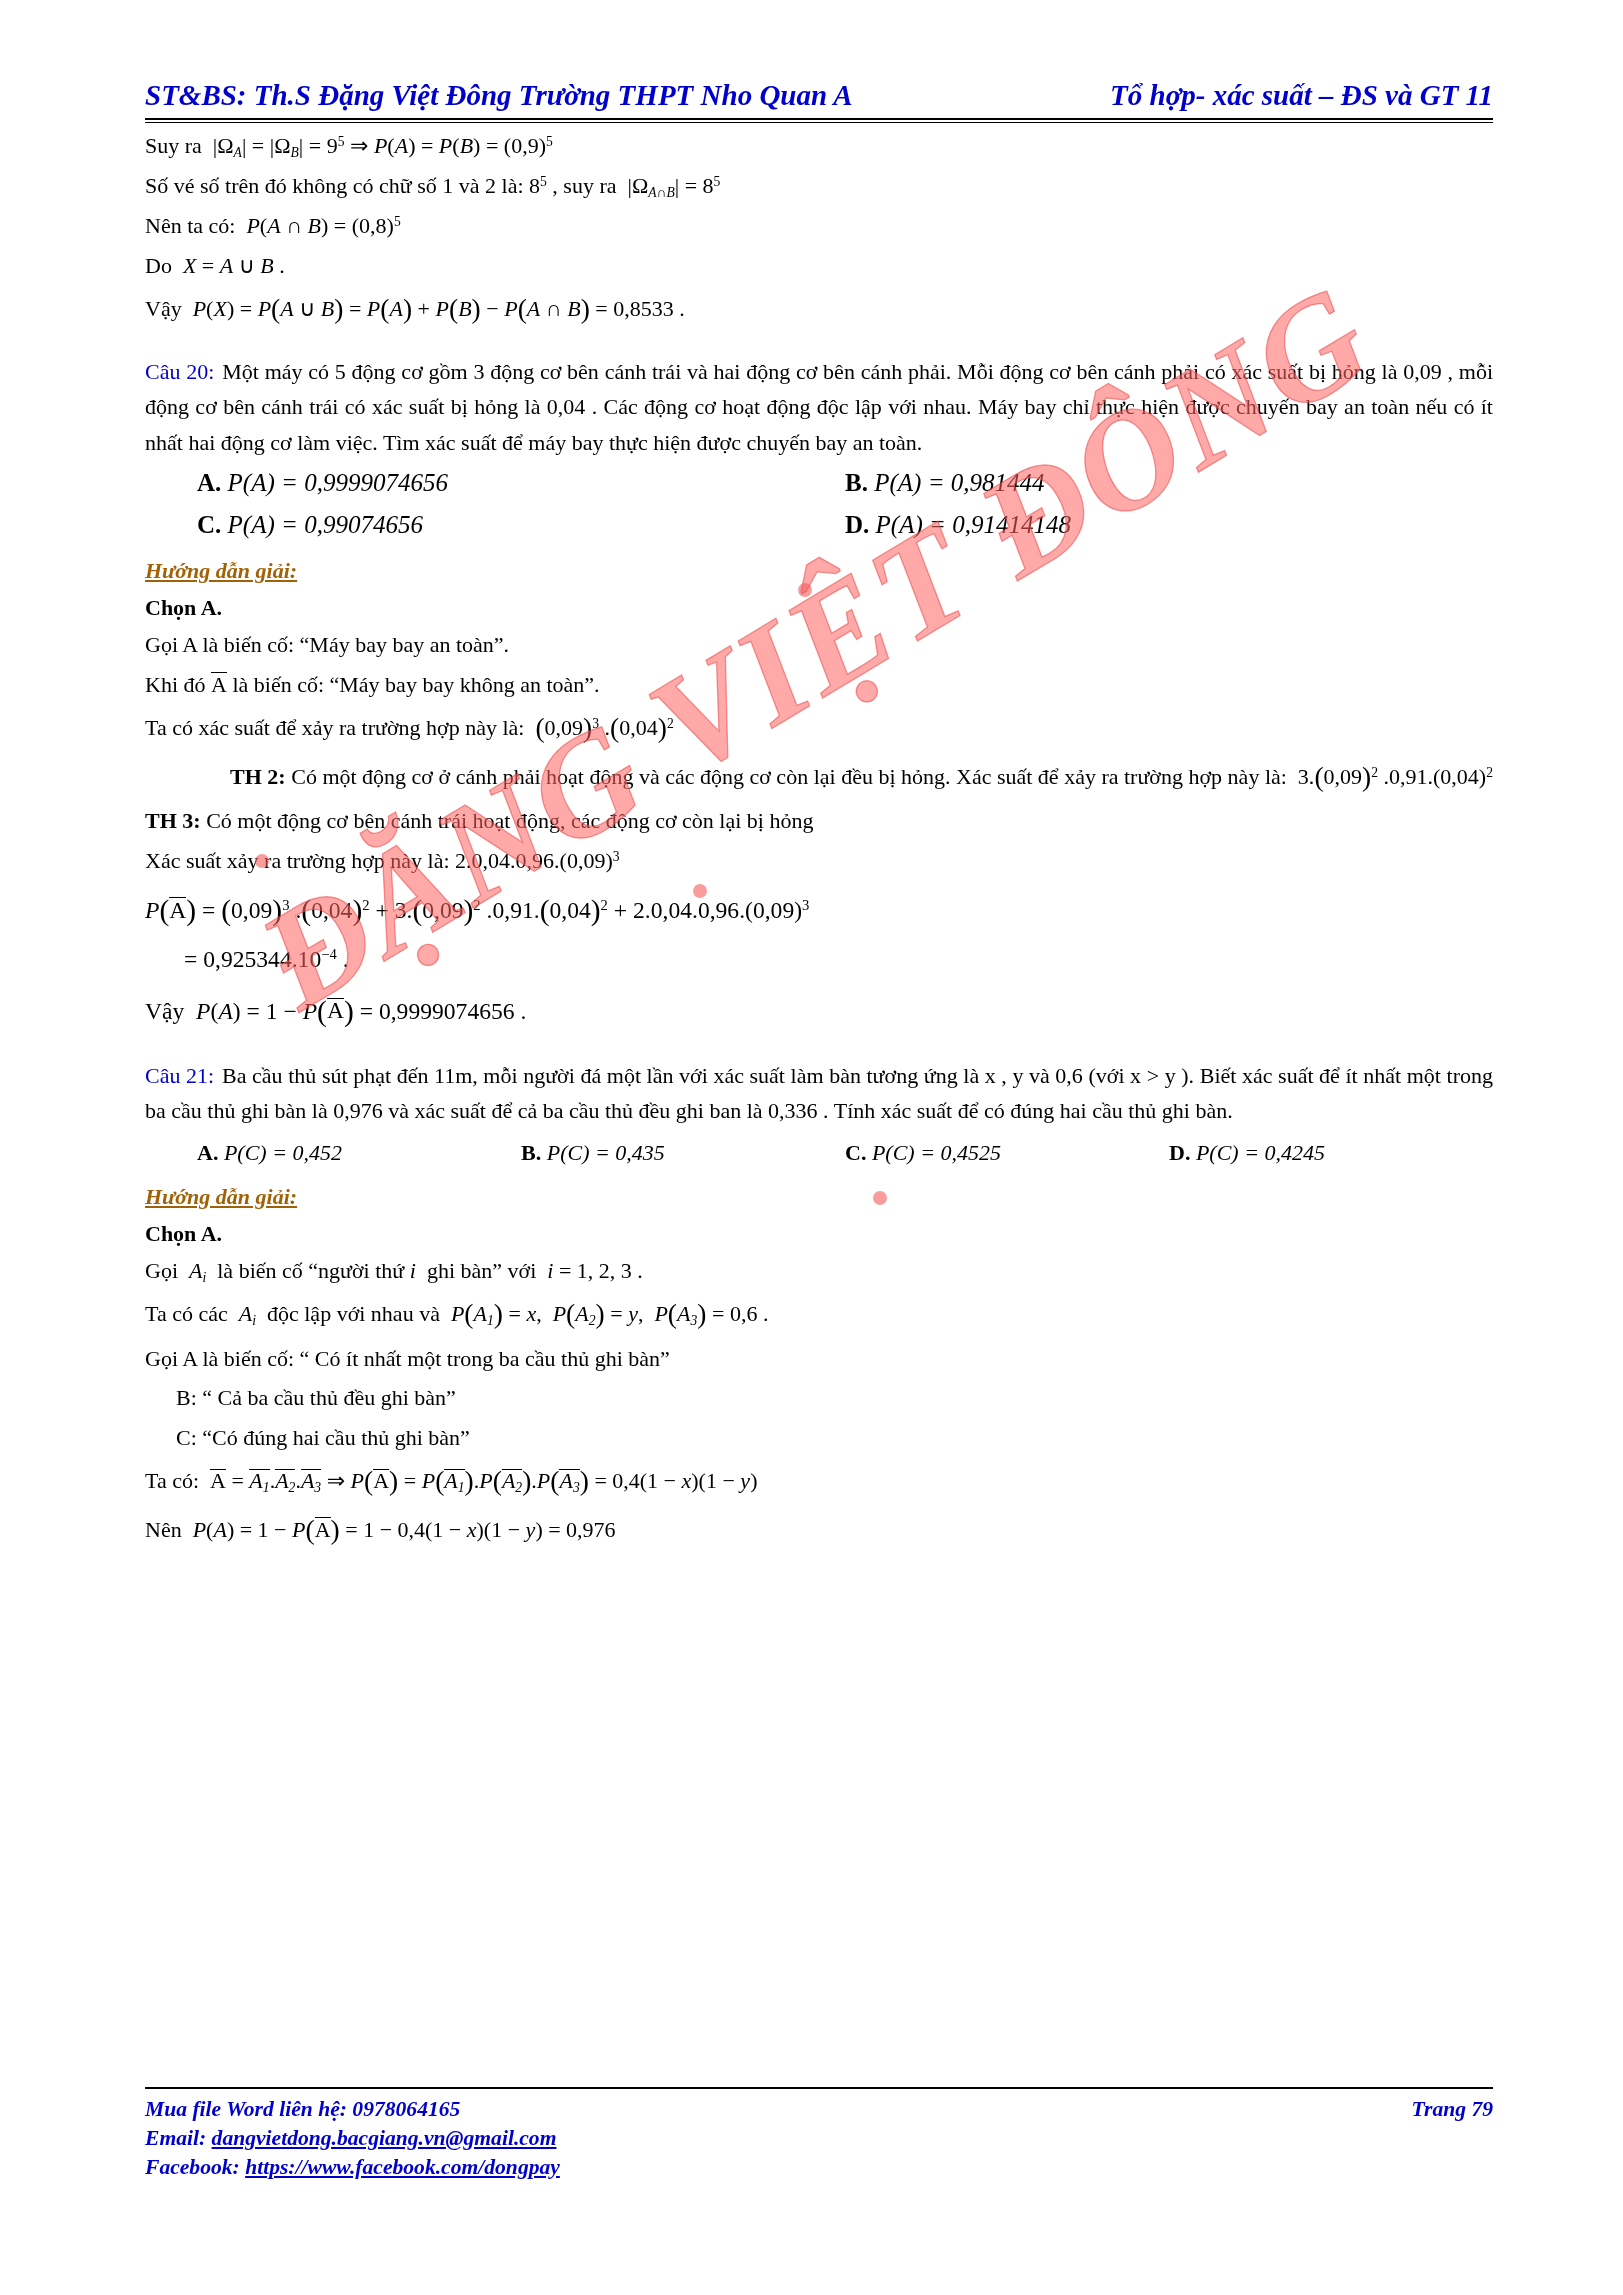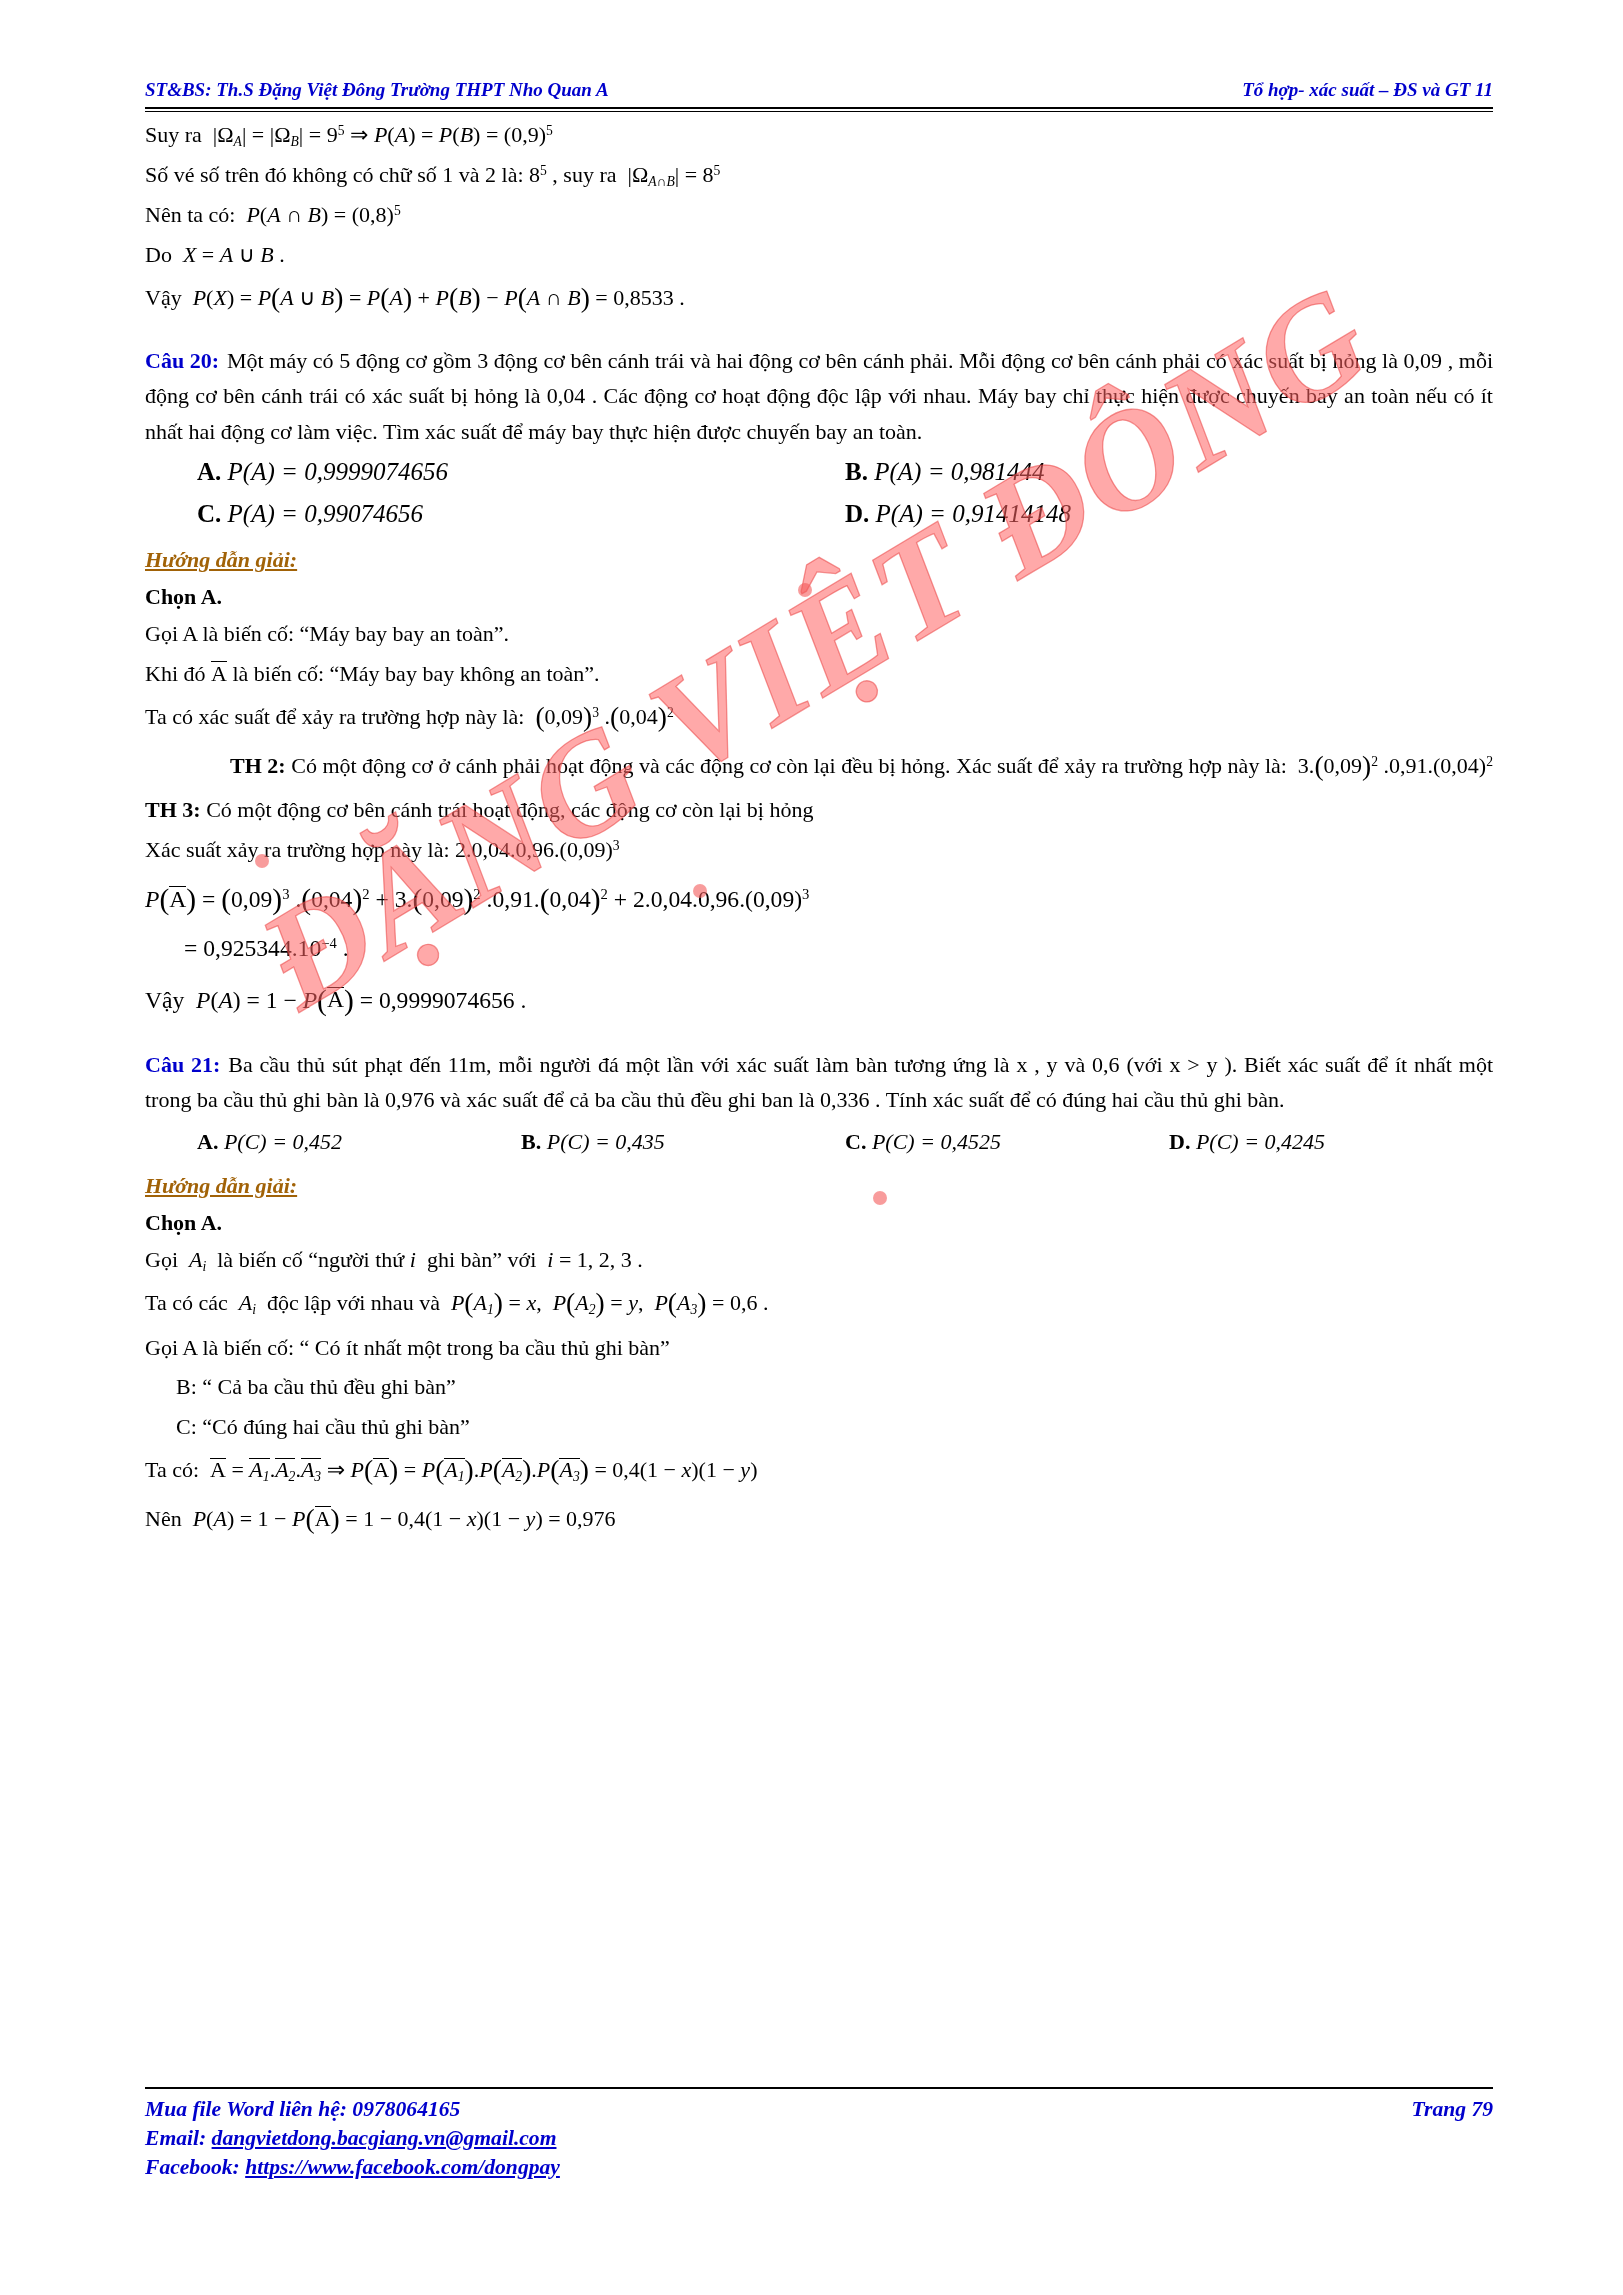--- a/index.html
+++ b/index.html
@@ -30,21 +30,21 @@
   }
 
   
   .header {
     display: flex;
     justify-content: space-between;
     align-items: center;
     font-family: "Liberation Serif", serif;
     font-weight: bold;
     font-style: italic;
-    font-size: 19px;
+    font-size: 29px;
     color: #0000cc;
     padding-bottom: 5.2px;
   }
   .header .left { white-space: nowrap; }
   .header .right { white-space: nowrap; }
   .rule-top {
     border-bottom: 2px solid #000;
     margin-top: 1.3px;
   }
   .rule-thin {
@@ -56,21 +56,21 @@
   .body {
     margin-top: 5px;
     font-size: 22px;
     line-height: 1.62;
   }
   .line { margin: 0 0 3.9px 0; white-space: nowrap; }
   .line.wrap { white-space: normal; text-align: right; }
   .bold { font-weight: bold; }
   .cau {
     color: #0000cc;
-    font-weight: bold;
+    font-weight: normal;
   }
   .q-block {
     margin-top: 22px;
     margin-bottom: 2.6px;
     text-align: justify;
     line-height: 1.62;
     font-size: 22px;
   }
   .q-block .cau { margin-right: 7.9px; }
 

